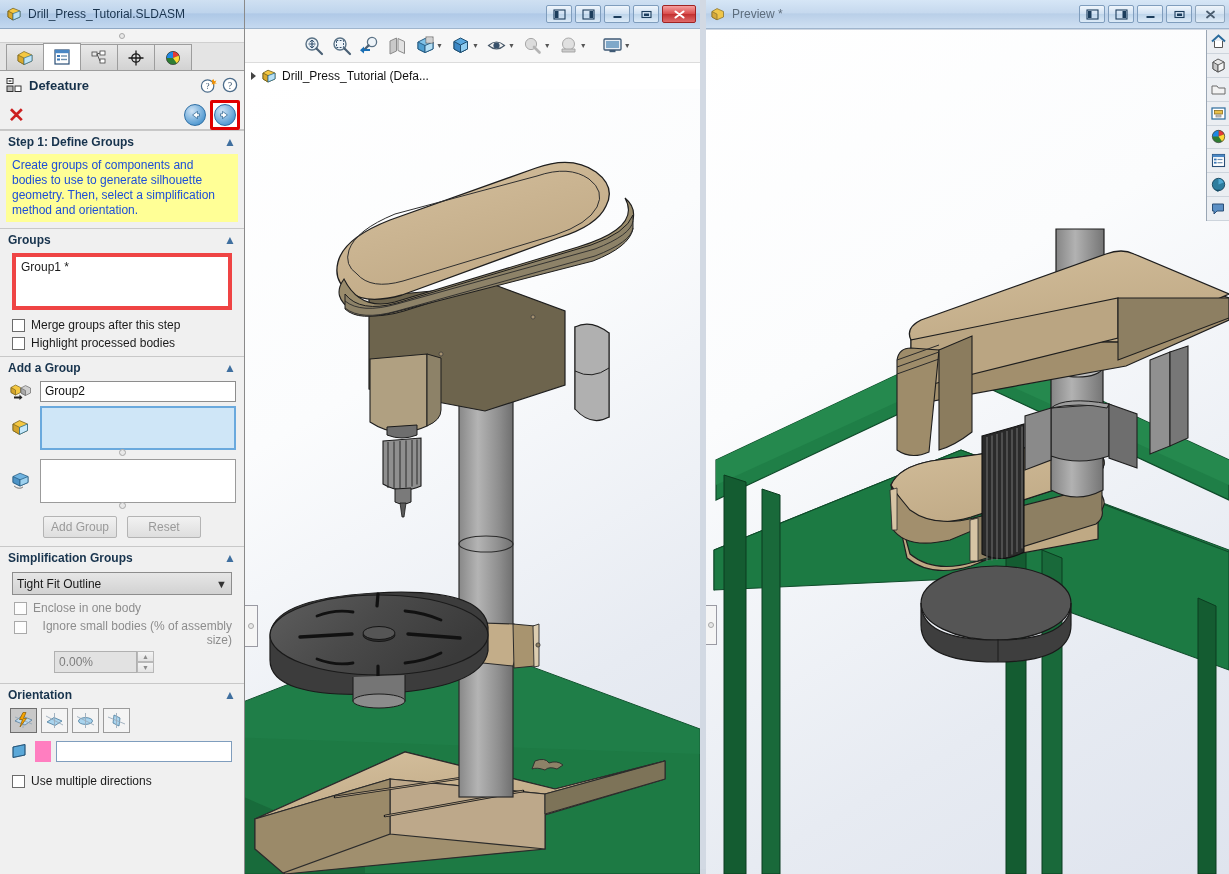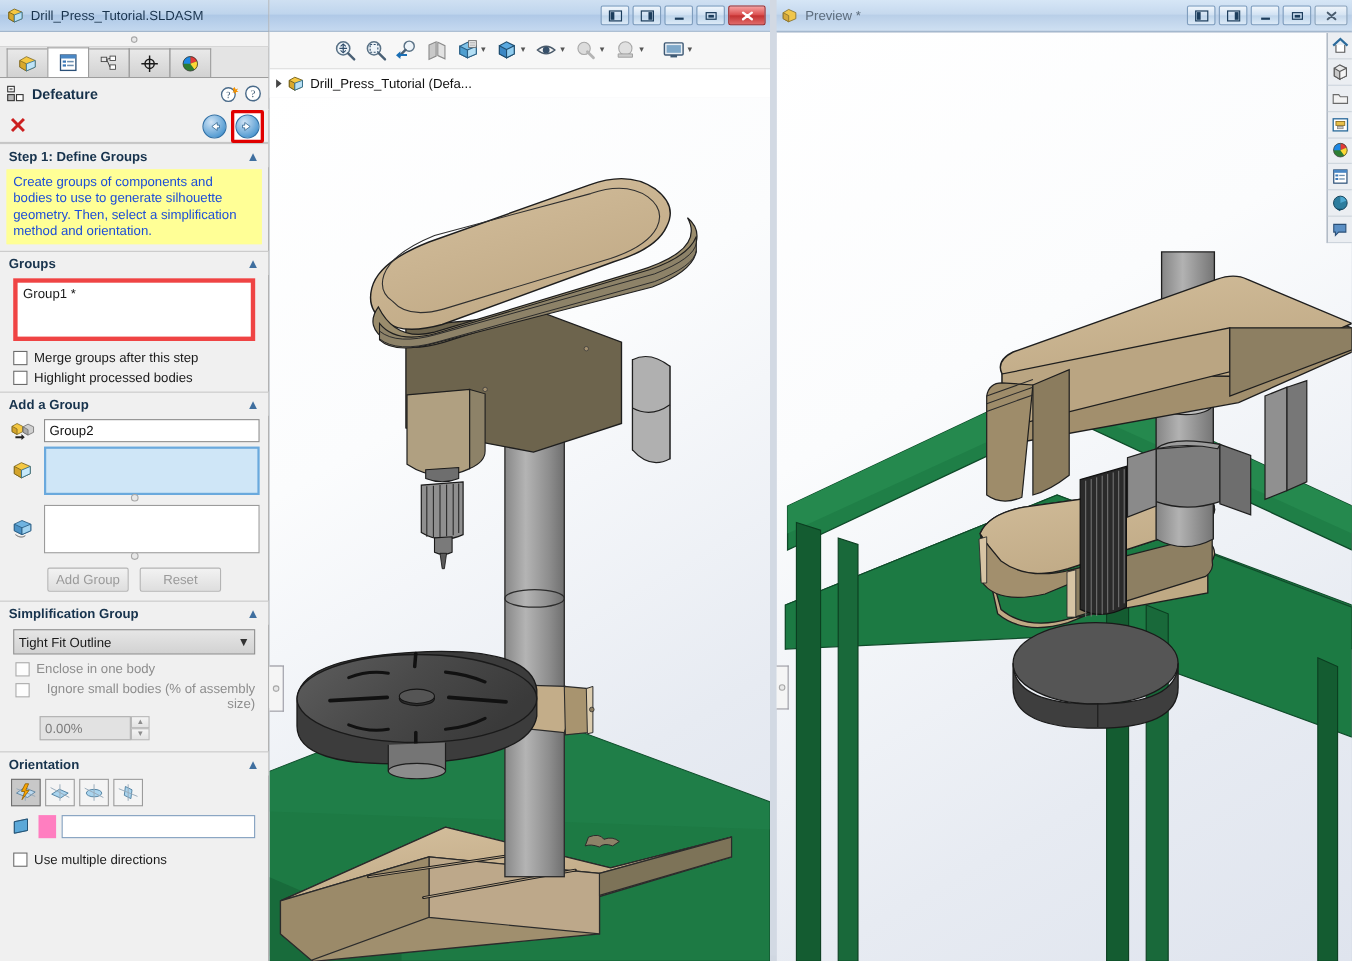--- a/index.html
+++ b/index.html
@@ -136,21 +136,21 @@
     display: flex; align-items: center; justify-content: center;
     border-radius: 2px; cursor: default;
   }
   .combo {
     margin: 4px 12px 4px 12px; height: 23px;
     background: linear-gradient(to bottom, #e6e6e6, #d2d2d2);
     border: 1px solid #8d8d8d; display: flex; align-items: center;
     padding: 0 4px; font-size: 12px; cursor: pointer;
   }
   .combo .chev { margin-left: auto; color: #333; font-size: 11px; }
-  .spinrow { display: flex; align-items: flex-end; padding: 2px 0 4px 36px; }
+  .spinrow { display: flex; align-items: flex-end; padding: 2px 0 4px 54px; }
   .spin-input {
     width: 83px; height: 22px; border: 1px solid #b0b0b0;
     background: #e2e2e2; color: #7d7d7d; font-size: 12px;
     display: flex; align-items: center; padding: 0 4px;
   }
   .spin-btns { display: flex; flex-direction: column; width: 17px; height: 22px; }
   .spin-b {
     flex: 1; border: 1px solid #b8b8b8; background: linear-gradient(to bottom,#f4f4f4,#e3e3e3);
     display: flex; align-items: center; justify-content: center;
     font-size: 7px; color: #8c8c8c;
@@ -437,21 +437,21 @@
     </div>
     <div class="minigrip">
       <span class="grip-dot"></span>
     </div>
     <div class="btnrow">
       <span class="gbtn">Add Group</span>
       <span class="gbtn">Reset</span>
     </div>
 
     <div class="sect-hdr">
-      <span>Simplification Group</span>
+      <span>Simplification Groups</span>
       <span class="chev">▲</span>
     </div>
     <div class="combo">
       <span>Tight Fit Outline</span>
       <span class="chev">▼</span>
     </div>
     <div class="cbrow" style="padding-left:14px;">
       <span class="cb dim"></span>
       <span class="dimtext">Enclose in one body</span>
     </div>

